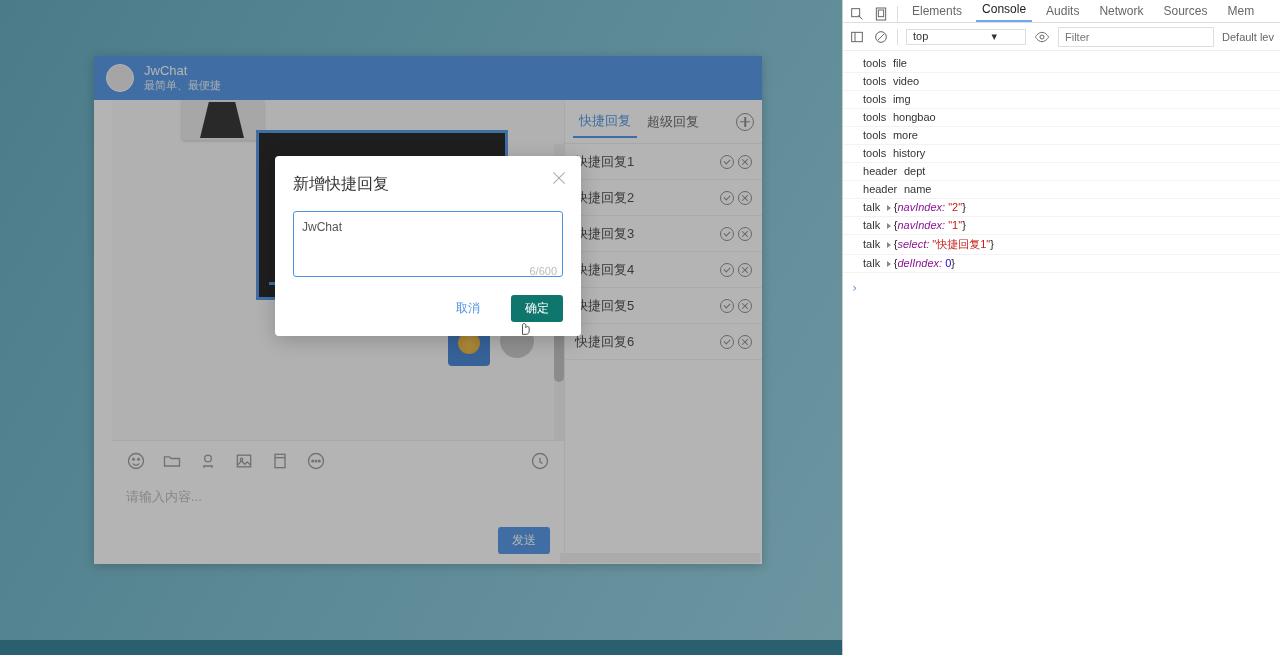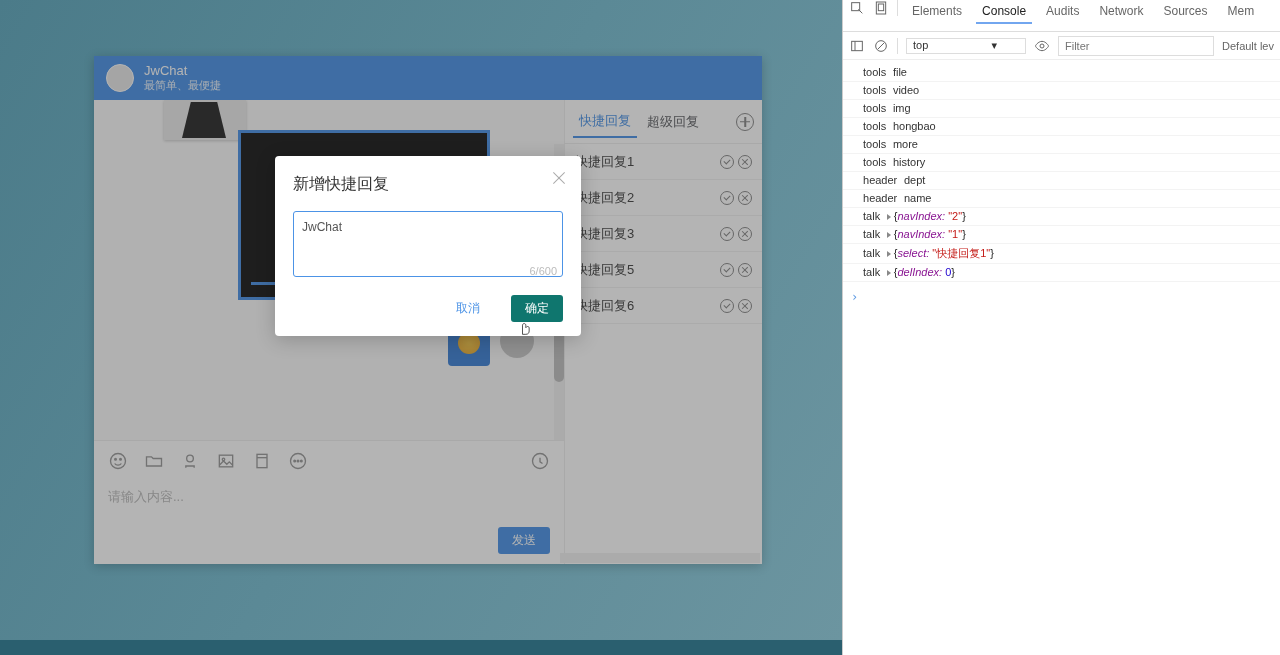--- a/index.html
+++ b/index.html
@@ -4,21 +4,21 @@
 <style>
 * { box-sizing: border-box; margin: 0; padding: 0; font-family: -apple-system, "Segoe UI", "PingFang SC", "Microsoft YaHei", sans-serif; }
 body { background: #2a5f6f; display: flex; height: 655px; width: 1280px; overflow: hidden; }
 .app-area { position: relative; width: 852px; height: 640px; background: linear-gradient(120deg,#4b7b89 0%,#5b8996 50%,#6c95a0 100%); }
 .chat-window { position: absolute; left: 94px; top: 56px; width: 668px; height: 508px; background: #fff; box-shadow: 0 2px 10px rgba(0,0,0,.2); }
 .chat-header { height: 44px; background: #4c93e6; display: flex; align-items: center; padding: 0 12px; color: #fff; }
 .chat-avatar { width: 28px; height: 28px; border-radius: 50%; background: #e9e9e9; margin-right: 10px; border: 1px solid #fff; }
 .chat-title { font-size: 13px; line-height: 1.2; }
 .chat-sub { font-size: 11px; opacity: .9; }
 .chat-body { display: flex; height: calc(100% - 44px); }
-.chat-main { flex: 1; position: relative; display: flex; flex-direction: column; }
+.chat-main { flex: 1; position: relative; display: flex; flex-direction: column; margin-left: 18px; }
 .chat-messages { flex: 1; background: #fbfbfb; padding: 10px 14px; overflow: auto; position: relative; }
 .msg-video { margin: 20px 0 0 130px; width: 252px; height: 170px; background: #1a1a1a; border: 3px solid #4c93e6; position: relative; padding: 6px; }
 .video-play { position: absolute; left: 50%; top: 50%; width: 36px; height: 36px; margin-left:-18px; margin-top:-40px; }
 .video-play svg{width:100%;height:100%;opacity:.85}
 .video-bar { position: absolute; bottom: 12px; left: 10px; right: 10px; height: 3px; background: #4c93e6; }
 .msg-meta { text-align: right; font-size: 11px; color: #999; margin: 8px 46px 4px 0; }
 .msg-bubble-row { display: flex; justify-content: flex-end; align-items: flex-start; padding-right: 16px; }
 .msg-bubble { background: #3e82d6; padding: 8px 10px; border-radius: 4px; margin-right: 10px; }
 .msg-bubble-emoji { width: 22px; height: 22px; background: radial-gradient(#f5c84b,#e9a932); border-radius: 50%; display:inline-block; }
 .msg-avatar { width: 34px; height: 34px; border-radius: 50%; background: #c8c8c8; }
@@ -64,21 +64,21 @@
 .cursor-hand{position:absolute;width:20px;height:20px;pointer-events:none;}
 .cursor-hand svg{width:100%;height:100%;}
 
 
 .scroll-track{position:absolute;right:0;top:44px;bottom:124px;width:10px;background:#f1f1f1;}
 .scroll-thumb{position:absolute;top:60%;width:100%;height:60px;background:#c1c1c1;border-radius:5px;}
 .scroll-track2{position:absolute;right:0;bottom:1px;height:10px;left:466px;width:200px;background:#f1f1f1;}
 
 
 .devtools { flex:1; background:#fff; border-left:1px solid #ccc; font-size:12px; color:#333; }
-.dt-header { display:flex; align-items:flex-start; height:32px; border-bottom:1px solid #ddd; padding:0 6px; gap:8px; }
+.dt-header { display:flex; align-items:flex-end; height:23px; border-bottom:1px solid #ddd; padding:0 6px; gap:8px; }
 .dt-tab{color:#666;padding:4px 6px;cursor:pointer;}
 .dt-tab.active{color:#222;border-bottom:2px solid #72a6ef;}
 .dt-icon{width:16px;height:16px;display:inline-flex;align-items:center;justify-content:center;}
 .dt-icon svg{width:100%;height:100%;stroke:#666;fill:none;stroke-width:1.5;}
 .dt-subbar{display:flex;align-items:center;height:28px;border-bottom:1px solid #eee;padding:0 6px;gap:8px;}
 .dt-select{border:1px solid #ddd;height:16px;font-size:11px;padding:0 28px 0 6px;color:#333;background:none;position:relative;min-width:120px;}
 .dt-filter{border:1px solid #ddd;height:20px;font-size:11px;padding:0 6px;flex:1;min-width:60px;}
 .dt-level{font-size:11px;color:#666;white-space:nowrap;}
 .console-lines{padding:4px 0;}
 .console-line{padding:2px 8px 2px 20px;border-bottom:1px solid #f3f3f3;font-family:Menlo,Consolas,monospace;font-size:11px;white-space:nowrap;}
@@ -199,20 +199,27 @@
             </div>
             <div class="side-item">
               <span>快捷回复2</span>
               <span class="side-item-actions">
                 <span class="mini-icon check"></span>
                 <span class="mini-icon x"></span>
               </span>
             </div>
             <div class="side-item">
               <span>快捷回复3</span>
+              <span class="side-item-actions">
+                <span class="mini-icon check"></span>
+                <span class="mini-icon x"></span>
+              </span>
+            </div>
+            <div class="side-item">
+              <span>快捷回复4</span>
               <span class="side-item-actions">
                 <span class="mini-icon check"></span>
                 <span class="mini-icon x"></span>
               </span>
             </div>
             <div class="side-item">
               <span>快捷回复5</span>
               <span class="side-item-actions">
                 <span class="mini-icon check"></span>
                 <span class="mini-icon x"></span>

